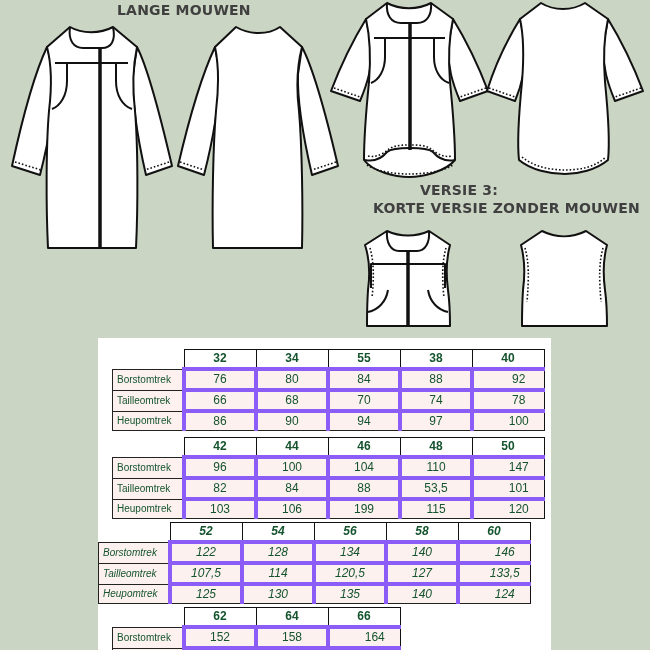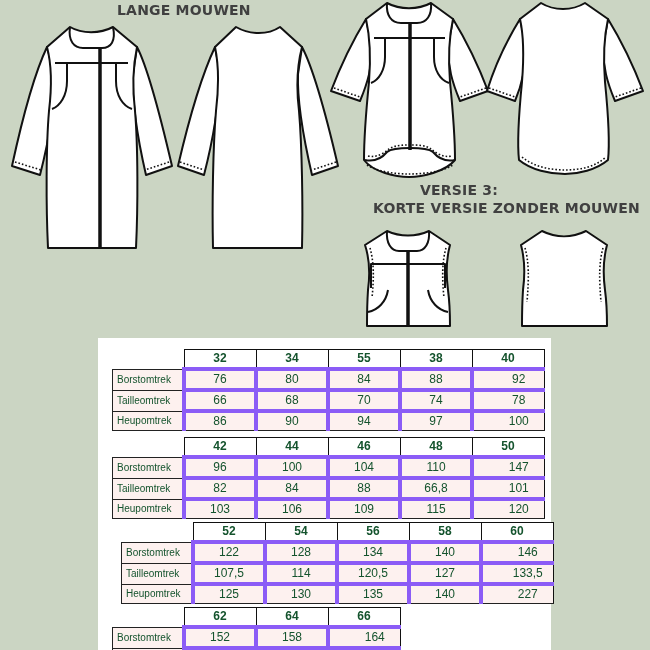--- a/index.html
+++ b/index.html
@@ -212,35 +212,35 @@
     <td class="val">100</td>
     <td class="val">104</td>
     <td class="val">110</td>
     <td class="val">147</td>
   </tr>
   <tr>
     <td class="lbl">Tailleomtrek</td>
     <td class="val">82</td>
     <td class="val">84</td>
     <td class="val">88</td>
-    <td class="val">66,8</td>
+    <td class="val">53,5</td>
     <td class="val">101</td>
   </tr>
   <tr>
     <td class="lbl">Heupomtrek</td>
     <td class="val">103</td>
     <td class="val">106</td>
-    <td class="val">109</td>
+    <td class="val">199</td>
     <td class="val">115</td>
     <td class="val">120</td>
   </tr>
 </tbody>
   </table>
 
-<table class="size" style="left:121px; top:522px;">
+<table class="size" style="left:98px; top:522px;font-style:italic;">
   <tbody>
       <tr>
     <th class="corner"></th>
     <th class="sz">52</th>
     <th class="sz">54</th>
     <th class="sz">56</th>
     <th class="sz">58</th>
     <th class="sz">60</th>
   </tr>
   <tr>
@@ -258,21 +258,21 @@
     <td class="val">120,5</td>
     <td class="val">127</td>
     <td class="val">133,5</td>
   </tr>
   <tr>
     <td class="lbl">Heupomtrek</td>
     <td class="val">125</td>
     <td class="val">130</td>
     <td class="val">135</td>
     <td class="val">140</td>
-    <td class="val">227</td>
+    <td class="val">124</td>
   </tr>
 </tbody>
   </table>
 
 <table class="size" style="left:112px; top:607px;">
   <tbody>
       <tr>
     <th class="corner"></th>
     <th class="sz">62</th>
     <th class="sz">64</th>

